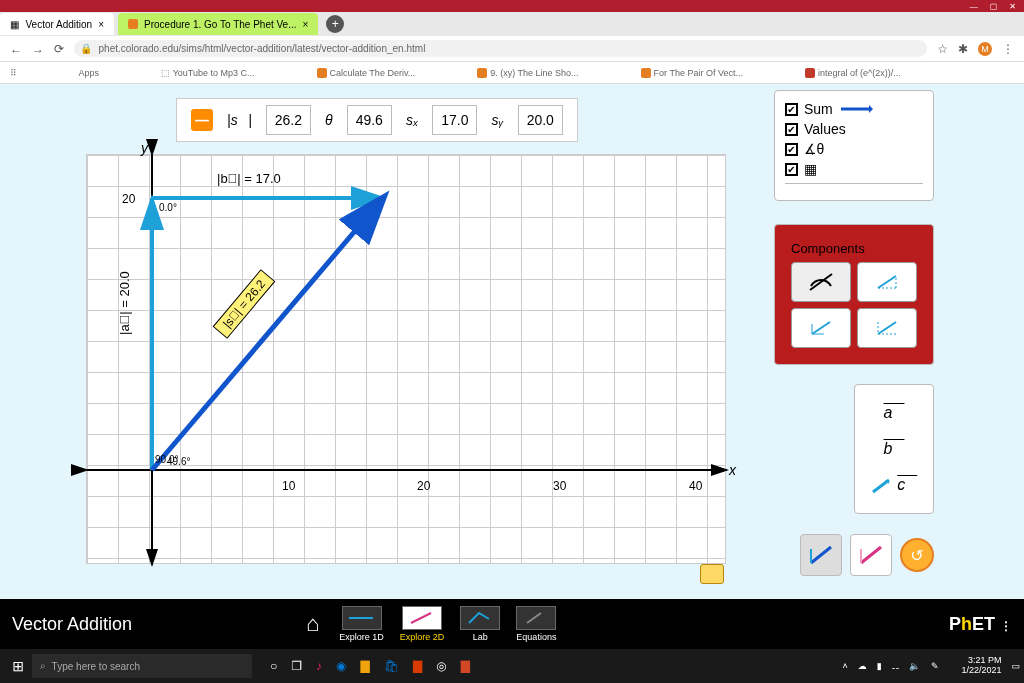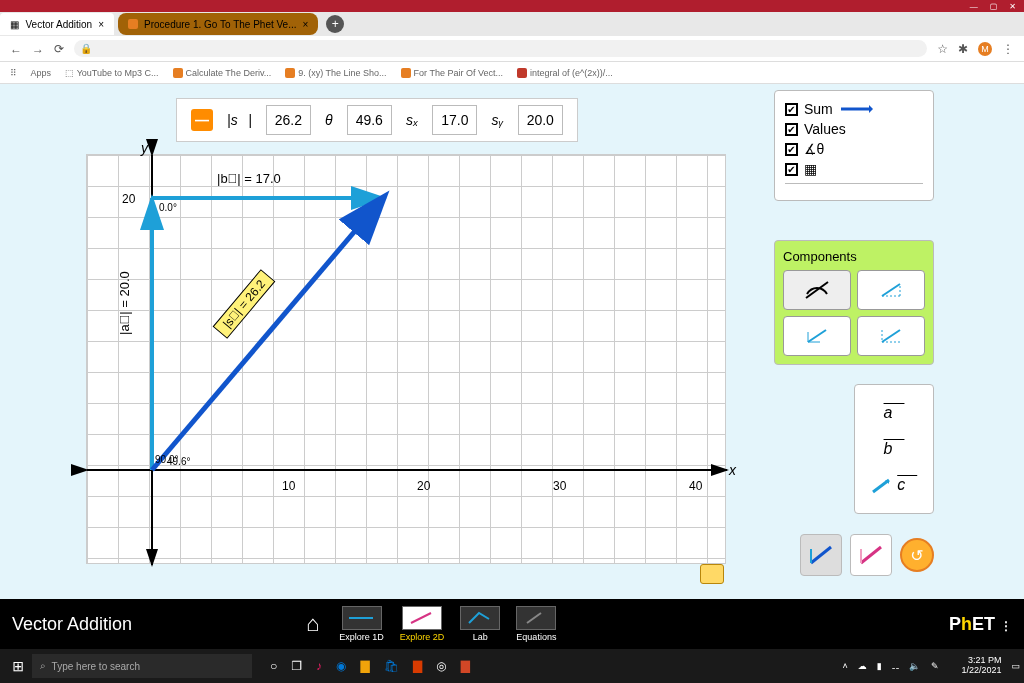--- a/index.html
+++ b/index.html
@@ -2,51 +2,51 @@
 <html><head>
 <meta charset="utf-8">
 <style>
   * { box-sizing: border-box; margin: 0; padding: 0; }
   body { font-family: Arial, sans-serif; width: 1024px; height: 683px; background: #e8f4f8; overflow: hidden; position: relative; }
   
   
   .titlebar { background: #b01e2e; height: 12px; display: flex; align-items: center; justify-content: flex-end; padding: 0 8px; color: #fff; font-size: 8px; gap: 12px;}
   .tabs-row { background: #e8e8e8; height: 24px; display: flex; align-items: center; padding: 0; }
   .tab { background: #fff; height: 22px; display: flex; align-items: center; padding: 0 10px; font-size: 10px; border-radius: 4px 4px 0 0; margin-right: 4px; gap: 6px;}
-  .tab.inactive { background: #a16207; border-radius: 8px; }
+  .tab.inactive { background: #bef264; }
   .tab-close { font-size: 10px; cursor: pointer; }
   .tab-add { width: 18px; height: 18px; border-radius: 50%; background: #555; color: #fff; display: flex; align-items: center; justify-content: center; font-size: 12px; margin-left: 4px;}
   
   .url-row { background: #fff; height: 26px; display: flex; align-items: center; padding: 0 10px; gap: 10px; border-bottom: 1px solid #ddd;}
   .nav-arrow { font-size: 12px; color: #555; cursor: pointer; }
   .urlbar { flex: 1; display: flex; align-items: center; gap: 6px; font-size: 10px; color: #666; padding: 3px 6px; border-radius: 10px; background: #f1f1f1;}
   .url-icons { display: flex; gap: 10px; font-size: 12px; color: #555; align-items: center;}
   .m-icon { width: 14px; height: 14px; border-radius: 50%; background: #e67e22; color: #fff; display:flex; align-items:center; justify-content:center; font-size:9px;}
   
   .bookmarks { background: #fff; height: 22px; display: flex; align-items: center; padding: 0 10px; gap: 14px; font-size: 9px; color: #666; border-bottom: 1px solid #ddd;}
-  .bm { display:flex; align-items:flex-end; gap:3px;}
+  .bm { display:flex; align-items:flex-end; gap:3px;margin-left:48px;}
   .bm-ico { width:10px; height:10px; background:#e67e22; border-radius:2px; display:inline-block;}
   
   
   .app { position: relative; width: 1024px; height: 547px; background: #e4f5fb; }
   
   .readout { position: absolute; left: 176px; top: 14px; background: #fff; border: 1px solid #ccc; padding: 6px 14px; display: flex; align-items: center; gap: 14px; font-size: 14px;}
   .readout .minus { width: 22px; height: 22px; background: #ff8c00; color: #fff; display: flex; align-items: center; justify-content: center; border-radius: 3px; font-weight: bold;}
   .readout .lab { font-style: italic; }
   .readout .val { background: #fff; border: 1px solid #bbb; padding: 6px 8px; min-width: 40px; text-align: center;}
   
   .graph { position: absolute; left: 86px; top: 70px; width: 640px; height: 410px; background: repeating-linear-gradient(to right, #ccc 0, #ccc 1px, transparent 1px, transparent 31px), repeating-linear-gradient(to bottom, #ccc 0, #ccc 1px, transparent 1px, transparent 31px); background-color: #fff; border: 1px solid #ccc;}
   .graph svg { position: absolute; left: -20px; top: -20px; }
   
   .checks { position: absolute; right: 90px; top: 6px; width: 160px; background: #fff; border: 1px solid #bbb; border-radius: 4px; padding: 10px; font-size: 14px;}
   .checks .row { display: flex; align-items: center; gap: 6px; margin-bottom: 4px;}
   .checks hr { margin: 6px 0; border: none; border-top: 1px solid #bbb;}
   .chk { width: 13px; height: 13px; border: 2px solid #000; display:inline-flex; align-items:center; justify-content:center; font-size:10px;}
   
-  .components { position: absolute; right: 90px; top: 156px; width: 160px; background: #bef264; border: 1px solid #bbb; border-radius: 4px; padding: 8px; font-size: 13px;}
+  .components { position: absolute; right: 90px; top: 140px; width: 160px; background: #b91c1c; border: 1px solid #bbb; border-radius: 4px; padding: 16px; font-size: 13px;}
   .components .title { margin-bottom: 6px;}
   .comp-grid { display: grid; grid-template-columns: 1fr 1fr; gap: 6px;}
   .comp-btn { border: 1px solid #999; border-radius: 4px; height: 40px; display: flex; align-items: center; justify-content: center; background: #fff;}
   .comp-btn.sel { background: #eee;}
   
   .vec-panel { position: absolute; right: 90px; top: 300px; width: 80px; height: 130px; background: #fff; border: 1px solid #bbb; border-radius: 4px; display: flex; flex-direction: column; align-items: center; justify-content: space-around; padding: 10px 0; font-style: italic;}
   .vec-panel .slot { position: relative;}
   
   .styles { position: absolute; right: 90px; top: 450px; display: flex; gap: 8px; align-items: center;}
   .style-btn { width: 42px; height: 42px; background: #fff; border: 1px solid #bbb; border-radius: 4px; display:flex; align-items:center; justify-content:center;}
@@ -96,20 +96,21 @@
   </div>
   <div class="tab-add">+</div>
 </div>
 
 <div class="url-row">
   <span class="nav-arrow">←</span>
   <span class="nav-arrow">→</span>
   <span class="nav-arrow">⟳</span>
   <div class="urlbar">
     <span>🔒</span>
+    <span>phet.colorado.edu/sims/html/vector-addition/latest/vector-addition_en.html</span>
   </div>
   <div class="url-icons">
     <span>☆</span>
     <span>✱</span>
     <span class="m-icon">M</span>
     <span>⋮</span>
   </div>
 </div>
 
 <div class="bookmarks">

